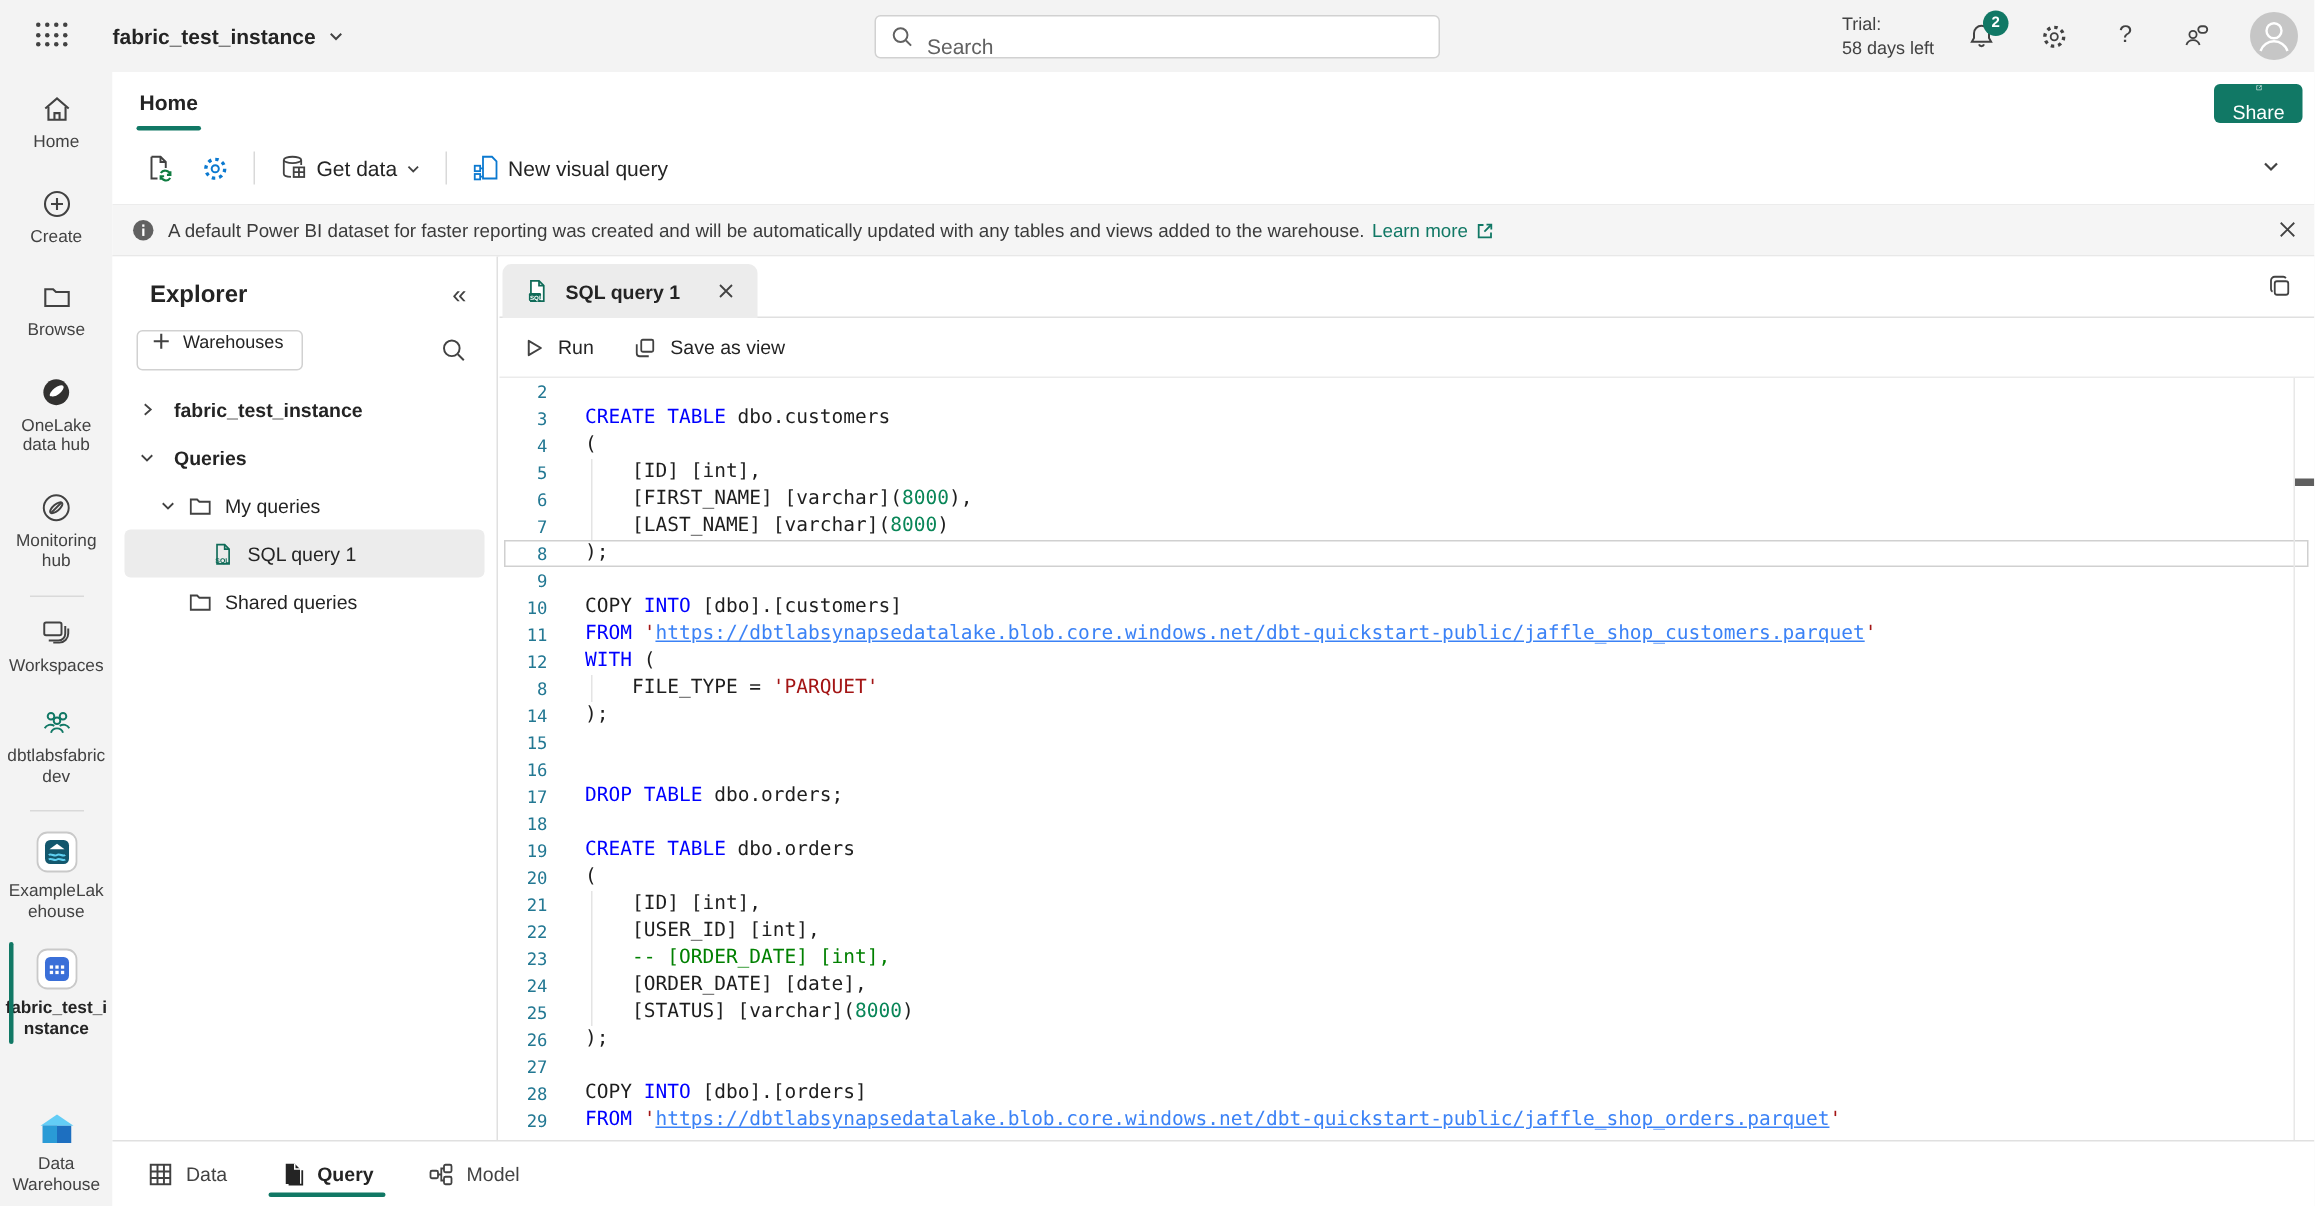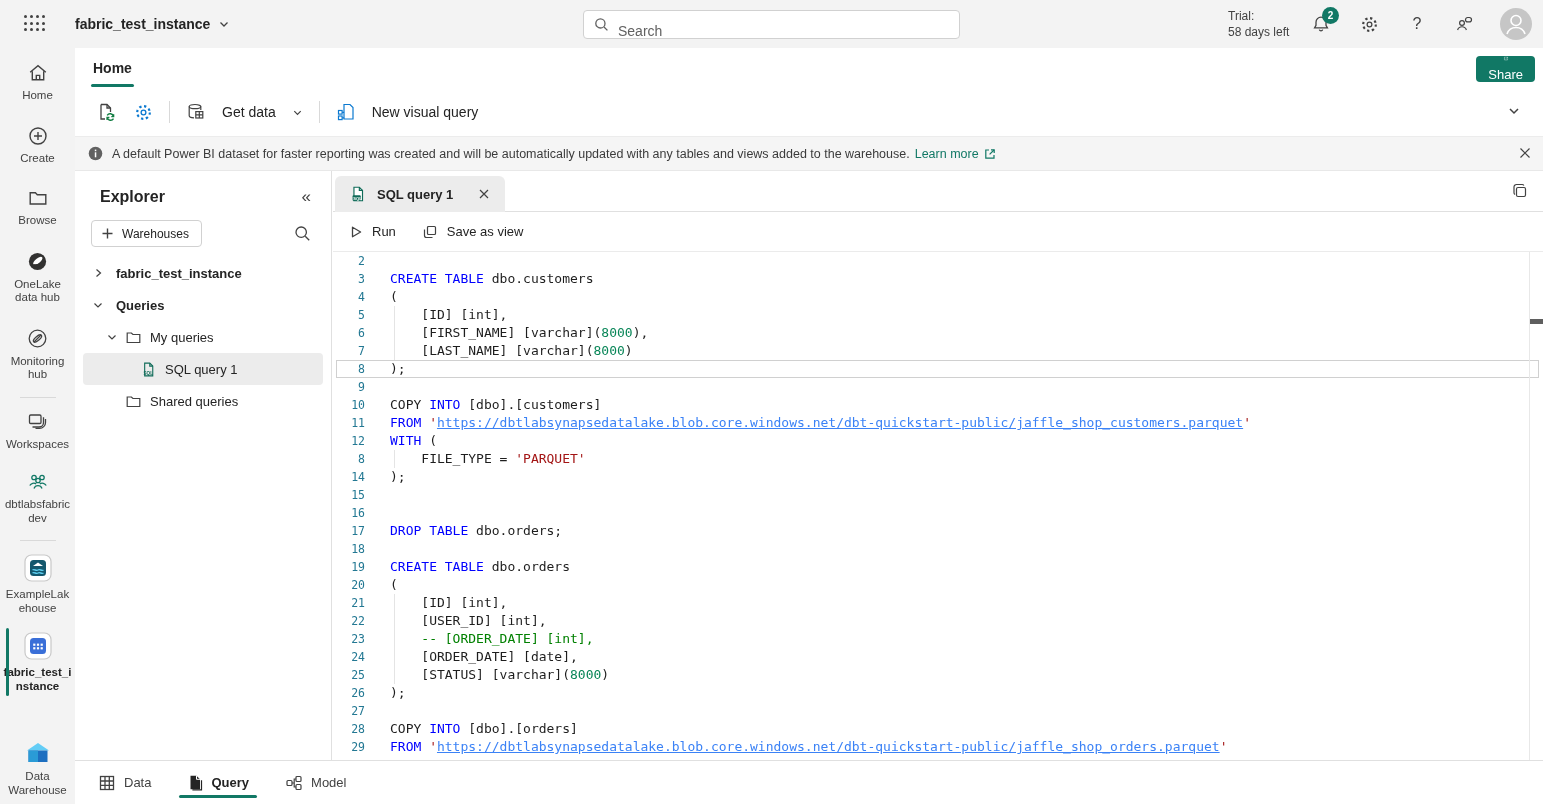--- a/index.html
+++ b/index.html
@@ -36,40 +36,40 @@
 
   
   .shell { position:absolute; left:75px; top:48px; right:0; bottom:0; background:#fff; }
   .home-row { position:relative; height:40px; background:#fff; }
   .home-tab { position:absolute; left:8px; top:0; height:40px; display:flex; align-items:center; padding:0 10px;
               font-size:14px; font-weight:700; cursor:pointer; }
   .home-tab::after { content:""; position:absolute; left:8px; right:8px; bottom:1px; height:3px; background:#117865; border-radius:2px; }
   .share-btn { position:absolute; right:8px; top:8px; height:26px; display:flex; align-items:center; gap:6px; padding:0 12px;
                background:#117865; color:#fff; font-size:13px; border-radius:4px; cursor:pointer;flex-direction:column; }
   .toolbar { position:relative; height:49px; background:#fff; border-bottom:1px solid #ececec; display:flex; align-items:center; padding-left:12px; }
-  .tool-btn { display:flex; align-items:center; gap:16px; height:32px; padding:0 9px; border-radius:4px; font-size:14px; color:#242424; cursor:pointer; }
+  .tool-btn { display:flex; align-items:center; gap:5px; height:32px; padding:0 9px; border-radius:4px; font-size:14px; color:#242424; cursor:pointer; }
   .tool-btn.pressed { background:#f0f0f0; }
   .tool-sep { width:1px; height:22px; background:#d9d9d9; margin:0 7px; }
   .ribbon-chev { position:absolute; right:22px; top:16px; cursor:pointer; }
 
   
   .banner { position:relative; height:34px; background:#f5f5f5; border-bottom:1px solid #e8e8e8; display:flex; align-items:center; padding-left:13px; font-size:12.5px; color:#3b3b3b; }
   .banner .msg { margin-left:9px; }
   .banner .learn { color:#117865; text-decoration:none; margin-left:5px; display:flex; align-items:flex-start; gap:4px; cursor:pointer; }
   .manage-btn { position:absolute; right:38px; top:4px; height:26px; display:flex; align-items:flex-start; padding:0 11px;
                 background:#fff; border:1px solid #d1d1d1; border-radius:4px; font-size:13px; cursor:pointer;margin-top:32px; }
   .banner-close { position:absolute; right:10px; top:8px; cursor:pointer; }
 
   
   .explorer { position:absolute; left:0; top:123px; width:257px; bottom:44px; background:#fff; border-right:1px solid #e0e0e0; }
   .exp-head { display:flex; align-items:center; justify-content:space-between; padding:16px 20px 10px 25px; }
   .exp-title { font-size:16px; font-weight:700; }
   .collapse { font-size:17px; color:#424242; cursor:pointer; }
   .exp-actions { display:flex; align-items:center; justify-content:space-between; padding:3px 20px 10px 16px; }
-  .wh-btn { display:flex; align-items:center; gap:8px; height:27px; padding:0 12px 0 9px; border:1px solid #d1d1d1; border-radius:4px;
+  .wh-btn { display:flex; align-items:flex-start; gap:8px; height:27px; padding:0 12px 0 9px; border:1px solid #d1d1d1; border-radius:4px;
             background:#fff; font-size:12px; color:#242424; cursor:pointer; }
   .tree { font-size:13px; }
   .tree-row { position:relative; height:32px; display:flex; align-items:center; cursor:pointer; color:#242424; }
   .tree-row.selected { background:#ececec; margin:0 8px; border-radius:4px; }
   .tree-row .chev { width:12px; display:flex; justify-content:center; }
   .tree-row .t-ico { display:flex; margin-right:8px; }
   .semibold { font-weight:600; }
 
   
   .query { position:absolute; left:258px; top:123px; right:0; bottom:44px; background:#fff; }

